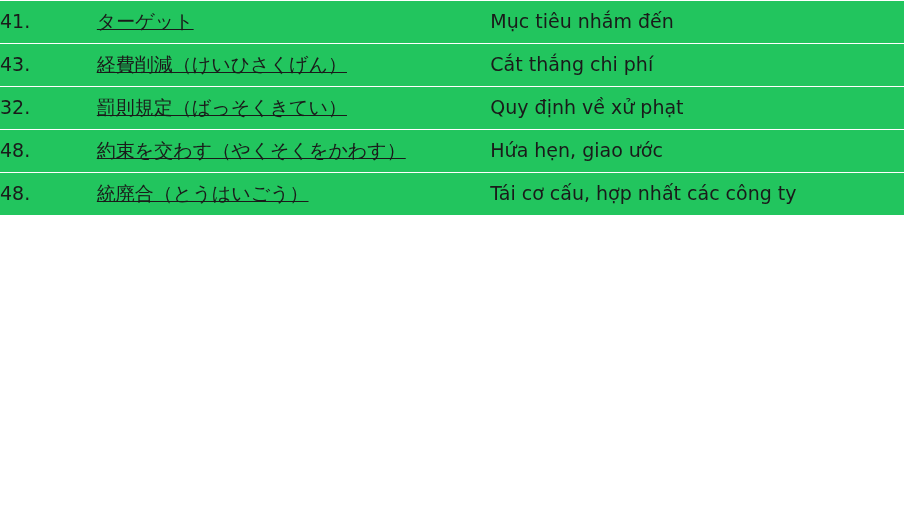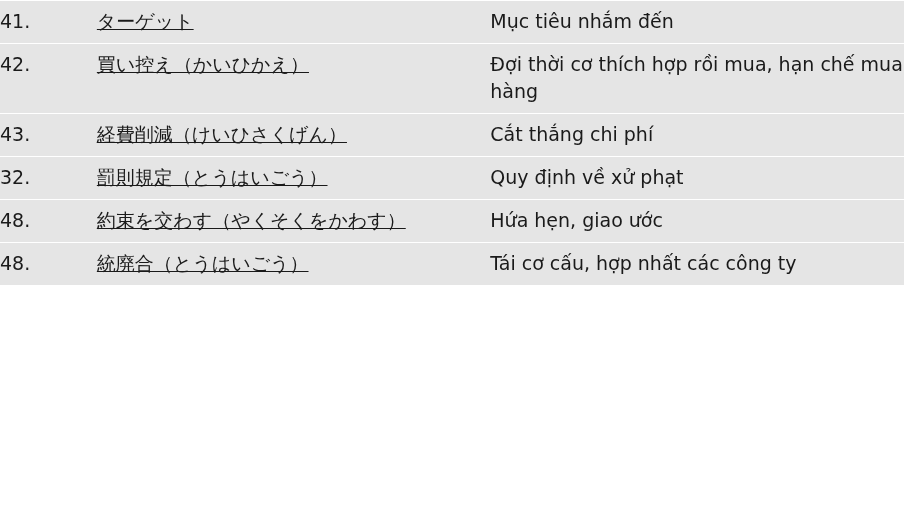--- a/index.html
+++ b/index.html
@@ -13,21 +13,21 @@
     font-family: "DejaVu Sans", "Liberation Sans", sans-serif;
     color: #1a1a1a;
     overflow: hidden;
   }
   table.vocab-table {
     width: 904px;
     border-collapse: collapse;
     table-layout: fixed;
   }
   table.vocab-table tr {
-    background: #e5e5e5;
+    background: #22c55e;
   }
   table.vocab-table td {
     border-top: 1px solid #ffffff;
     border-bottom: 1px solid #ffffff;
     padding: 7px 0 8px 0;
     vertical-align: top;
     font-size: 19px;
     line-height: 1.42;
     font-weight: 400;
   }
@@ -61,31 +61,20 @@
           <span class="cell-text">41.</span>
         </td>
       <td class="col-jp">
           <span class="cell-text">ターゲット</span>
         </td>
       <td class="col-vi">
           <span class="cell-text">Mục tiêu nhắm đến</span>
         </td>
     </tr>
 
-    <tr>
-      <td class="col-num">
-          <span class="cell-text">42.</span>
-        </td>
-      <td class="col-jp">
-          <span class="cell-text">買い控え（かいひかえ）</span>
-        </td>
-      <td class="col-vi">
-          <span class="cell-text">Đợi thời cơ thích hợp rồi mua, hạn chế mua hàng</span>
-        </td>
-    </tr>
 
     <tr>
       <td class="col-num">
           <span class="cell-text">43.</span>
         </td>
       <td class="col-jp">
           <span class="cell-text">経費削減（けいひさくげん）</span>
         </td>
       <td class="col-vi">
           <span class="cell-text">Cắt thắng chi phí</span>
@@ -93,21 +82,21 @@
     </tr>
 
 
 
 
     <tr>
       <td class="col-num">
           <span class="cell-text">32.</span>
         </td>
       <td class="col-jp">
-          <span class="cell-text">罰則規定（とうはいごう）</span>
+          <span class="cell-text">罰則規定（ばっそくきてい）</span>
         </td>
       <td class="col-vi">
           <span class="cell-text">Quy định về xử phạt</span>
         </td>
     </tr>
 
     <tr>
       <td class="col-num">
           <span class="cell-text">48.</span>
         </td>

